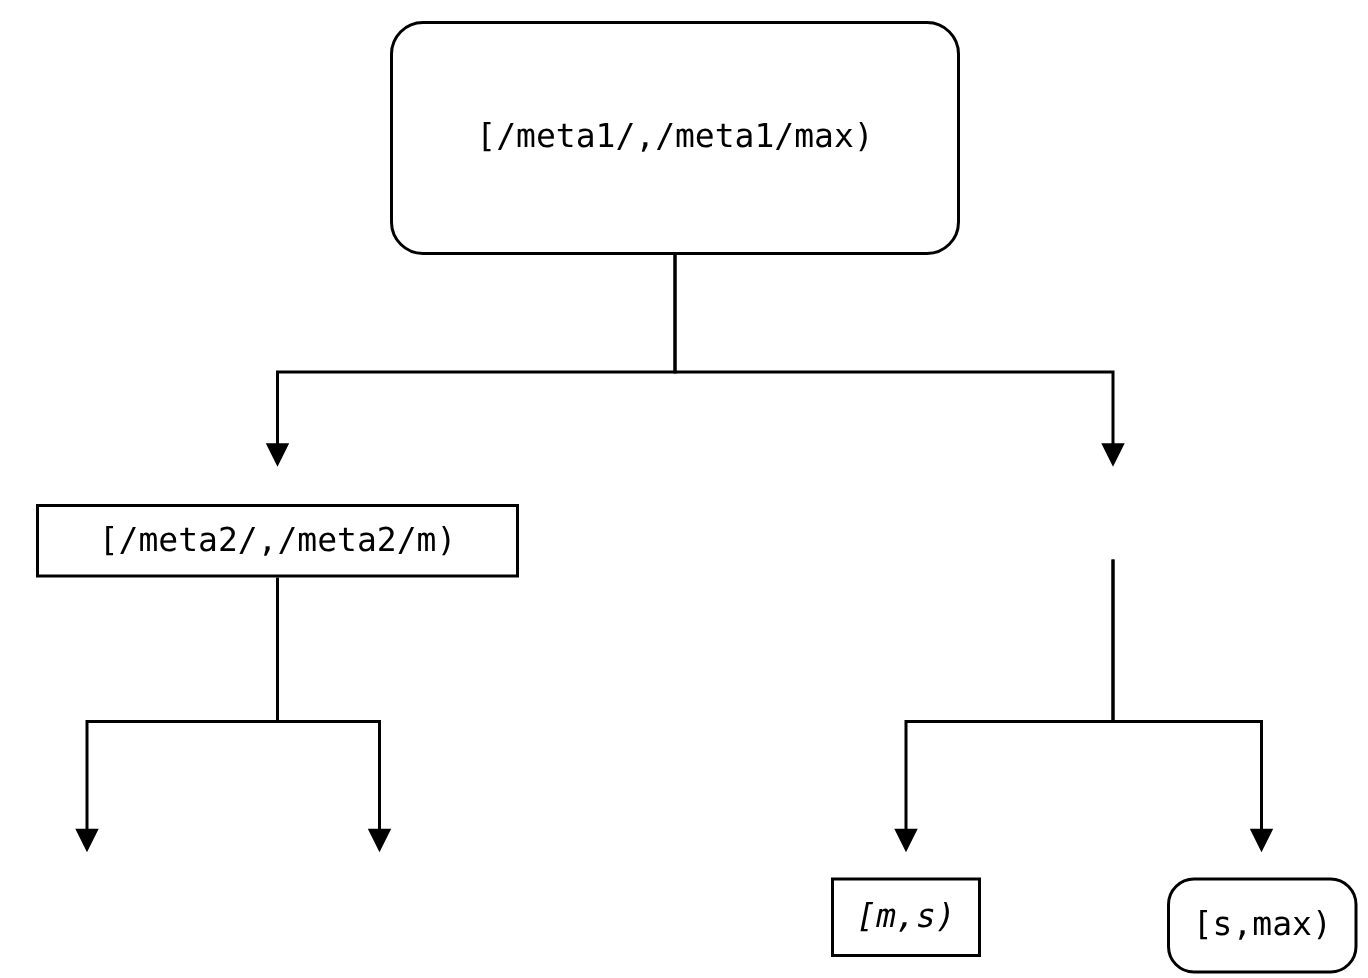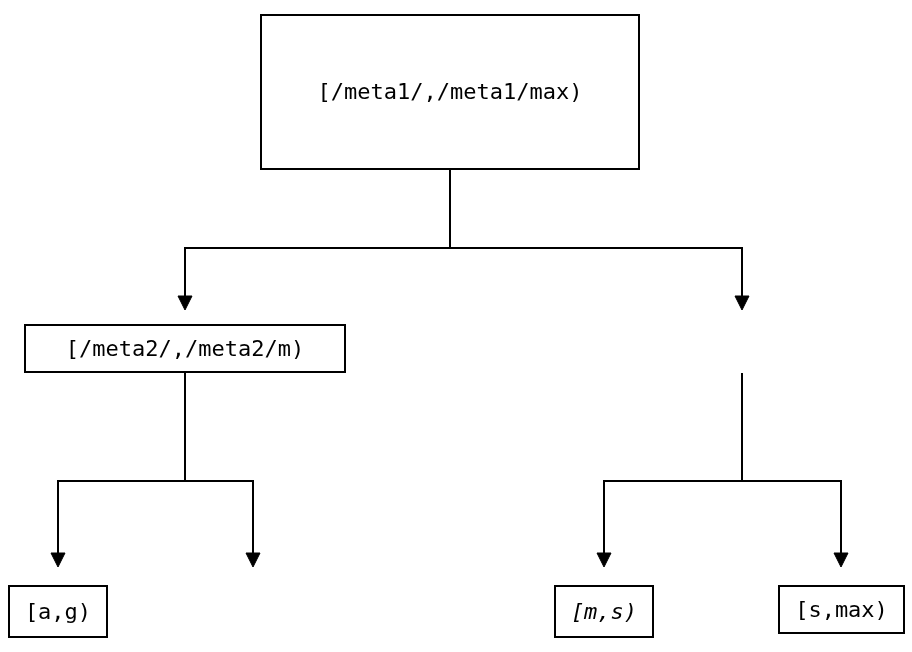--- a/index.html
+++ b/index.html
@@ -37,27 +37,27 @@
     border: 2px solid #000000;
     background: #ffffff;
     color: #000000;
     display: flex;
     align-items: center;
     justify-content: center;
     font-size: 22px;
     line-height: 1;
     white-space: pre;
   }
-  #node-root        { left: 260px; top: 14px;  width: 380px; height: 156px; }
-  #node-meta2-left  { left: 24px;  top: 324px; width: 322px; height: 49px; }
+  #node-root        { left: 260px; top: 14px;  width: 380px; height: 156px; border-radius: 22px; }
+  #node-meta2-left  { left: 24px;  top: 336px; width: 322px; height: 49px; }
   #node-meta2-right { left: 581px; top: 324px; width: 322px; height: 49px; }
   #node-leaf-ag     { left: 8px;   top: 585px; width: 100px; height: 53px; }
   #node-leaf-gm     { left: 203px; top: 585px; width: 100px; height: 53px; }
   #node-leaf-ms     { left: 554px; top: 585px; width: 100px; height: 53px; font-style: italic; }
-  #node-leaf-smax   { left: 778px; top: 585px; width: 127px; height: 49px; }
+  #node-leaf-smax   { left: 778px; top: 585px; width: 127px; height: 64px; border-radius: 18px; }
 </style>
 </head>
 <body>
 
 <div class="canvas">
 
   <svg class="edge-layer" viewBox="0 0 912 652" xmlns="http://www.w3.org/2000/svg" aria-hidden="true">
 
     <g>
       <path d="M450 170 V248 H185 V296"></path>
@@ -89,20 +89,19 @@
       <polygon points="834,553 848,553 841,567"></polygon>
     </g>
 
   </svg>
 
   <div class="node" id="node-root">[/meta1/,/meta1/max)</div>
 
   <div class="node" id="node-meta2-left">[/meta2/,/meta2/m)</div>
 
 
-  <div class="node" id="node-leaf-ag">[a,g)</div>
 
 
   <div class="node" id="node-leaf-ms">[m,s)</div>
 
   <div class="node" id="node-leaf-smax">[s,max)</div>
 
 </div>
 
 </body></html>

